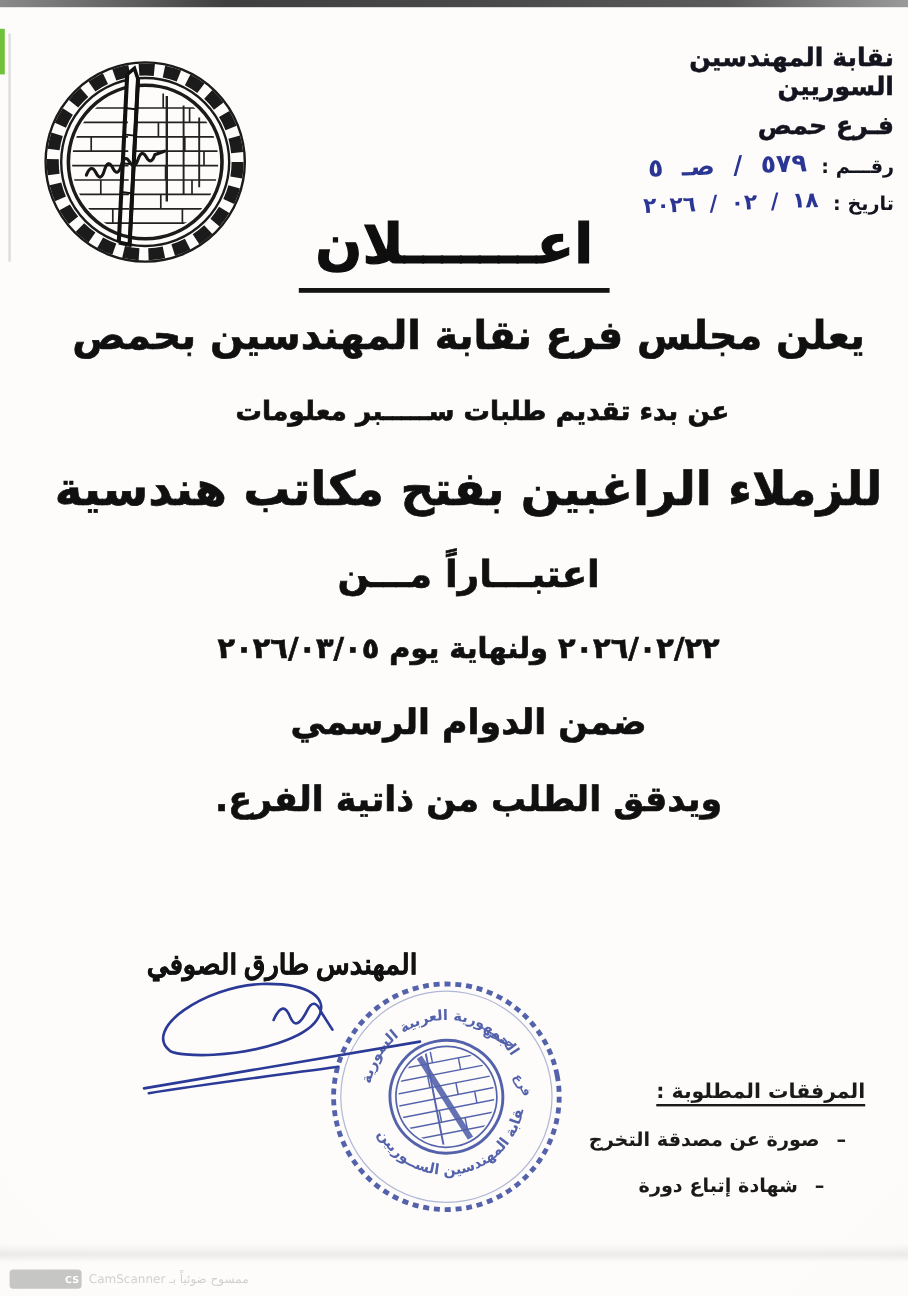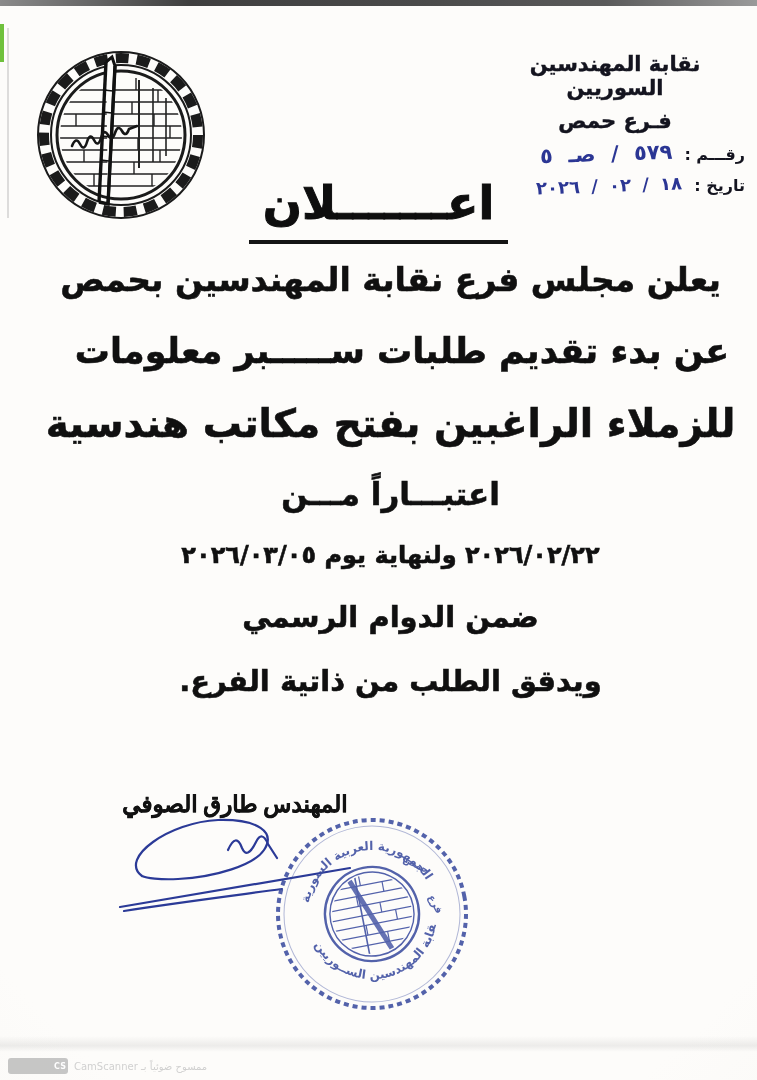--- a/index.html
+++ b/index.html
@@ -16,36 +16,36 @@
   
   .scan-top{position:absolute;left:0;top:0;width:757px;height:6px;
     background:linear-gradient(90deg,#8a8a8a 0%,#3f3f3f 25%,#4a4a4a 55%,#5a5a5a 80%,#9a9a9a 100%);
     filter:blur(.4px);}
   .scan-green{position:absolute;left:0;top:24px;width:4px;height:38px;background:#6fc13c;}
   .scan-edge{position:absolute;left:7px;top:28px;width:2px;height:190px;background:rgba(160,160,160,.35);}
   .scan-bottom{position:absolute;left:0;top:1036px;width:757px;height:16px;
     background:linear-gradient(180deg,rgba(0,0,0,0) 0%,rgba(90,90,90,.10) 60%,rgba(0,0,0,0) 100%);}
   
   .logo{position:absolute;left:36px;top:50px;}
-  .org-block{position:absolute;right:12px;top:52px;width:260px;text-align:center;}
+  .org-block{position:absolute;right:12px;top:36px;width:260px;text-align:right;}
   .org1,.org2{font-weight:bold;color:#14141f;font-size:21px;-webkit-text-stroke:.4px #14141f;}
   .org2{margin-top:9px;}
   .meta-row{display:flex;align-items:center;gap:12px;margin-top:9px;justify-content:flex-start;}
   .meta-label{font-weight:bold;font-size:16px;color:#14141f;white-space:nowrap;}
   .hand{font-weight:bold;color:#2b3694;font-size:21px;transform:rotate(-2deg);word-spacing:8px;white-space:nowrap;}
   .hand.date{font-size:18px;word-spacing:5px;}
   
   .title-wrap{position:absolute;left:0;top:176px;width:100%;text-align:center;}
   .title{display:inline-block;font-size:46px;font-weight:bold;color:#0e0e0e;
     -webkit-text-stroke:1px #0e0e0e;border-bottom:4px solid #141414;padding:0 14px 10px;}
   
   .body-block{position:absolute;left:0;top:260px;width:100%;text-align:center;direction:rtl;}
   .bl{font-weight:bold;color:#101010;padding-left:24px;-webkit-text-stroke:.55px #101010;}
   .bl1{font-size:33px;margin-bottom:32px;}
-  .bl2{font-size:35px;margin-bottom:30px;margin-left:23px;}
+  .bl2{font-size:22px;margin-bottom:30px;margin-left:23px;}
   .bl3{font-size:39px;margin-bottom:30px;}
   .bl4{font-size:31px;margin-bottom:29px;}
   .bl5{font-size:24px;margin-bottom:31px;}
   .bl6{font-size:29px;margin-bottom:30px;}
   .bl7{font-size:29px;}
   
   .sig-title{position:absolute;left:64px;top:752px;width:360px;text-align:center;direction:rtl;
     font-weight:bold;font-size:23px;color:#121212;-webkit-text-stroke:.4px #121212;white-space:nowrap;}
   .sig-mark{font-size:13px;vertical-align:6px;-webkit-text-stroke:0;color:#333;}
   .sig-name{position:absolute;left:100px;top:791px;width:270px;text-align:center;direction:rtl;
@@ -197,19 +197,28 @@
           <line x1="112" y1="92" x2="112" y2="102"></line>
         <line x1="126" y1="102" x2="126" y2="112"></line>
           <line x1="94" y1="112" x2="94" y2="122"></line>
         <line x1="114" y1="122" x2="114" y2="132"></line>
         <line x1="84" y1="60" x2="116" y2="142" stroke-width="5" opacity=".9"></line>
         <line x1="92" y1="58" x2="92" y2="144" stroke-width="1.6"></line>
       </g>
     </g>
   </svg>
 
+  <div class="attachments">
+    <div class="att-title">المرفقات المطلوبة :</div>
+    <div class="att-item i1">
+      <span class="att-dash">–</span><span>صورة عن مصدقة التخرج</span>
+    </div>
+    <div class="att-item i2">
+      <span class="att-dash">–</span><span>شهادة إتباع دورة</span>
+    </div>
+  </div>
 
   <div class="watermark">
     <span class="wm-icon">CS</span>
     <span class="wm-text" dir="rtl">ممسوح ضوئياً بـ CamScanner</span>
   </div>
 
 </div>
 
 </body></html>

